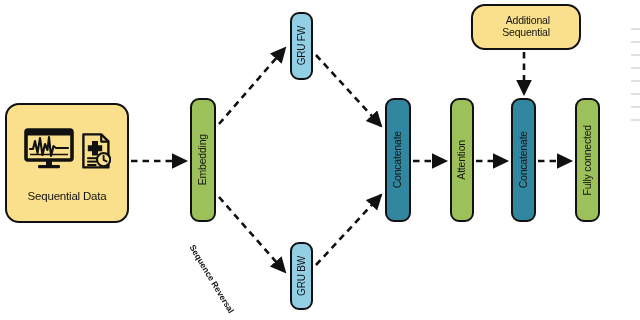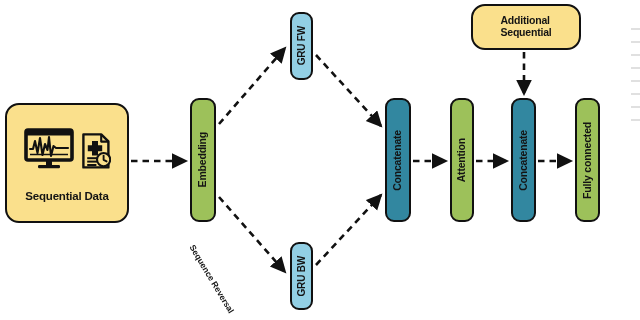--- a/index.html
+++ b/index.html
@@ -6,22 +6,22 @@
   body{width:640px;height:320px;overflow:hidden;
        font-family:"Liberation Sans","DejaVu Sans",sans-serif;}
   #canvas{position:relative;width:640px;height:320px;background:#ffffff;}
   svg#wires{position:absolute;left:0;top:0;width:640px;height:320px;overflow:visible;}
 
   .node{position:absolute;box-sizing:border-box;border:2.5px solid #111111;
         display:flex;align-items:center;justify-content:center;z-index:3;}
   .rounded-lg{border-radius:14px;}
   .rounded-pill{border-radius:9px;}
 
-  .lbl{font-weight:bold;color:#141414;letter-spacing:-0.2px;line-height:1.12;
-       text-align:left;white-space:nowrap;}
+  .lbl{font-weight:normal;color:#141414;letter-spacing:-0.2px;line-height:1.12;
+       text-align:right;white-space:nowrap;}
   .vert{writing-mode:vertical-rl;text-orientation:mixed;transform:rotate(180deg);}
 
   
   #seq-data{left:5px;top:103px;width:124px;height:120px;
             background:#FAE08C;flex-direction:column;gap:11px;}
   #seq-icons{display:flex;align-items:flex-end;gap:7px;margin-top:4px;margin-bottom:9px;}
   #seq-label{font-size:11.5px;}
 
   
   #add-mod{left:471px;top:4px;width:110px;height:46px;background:#FAE08C;}

